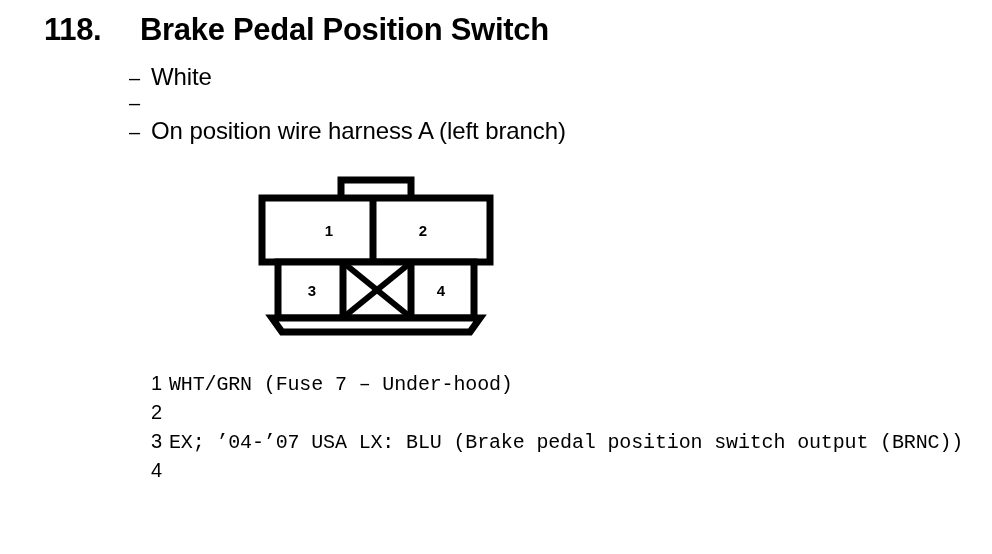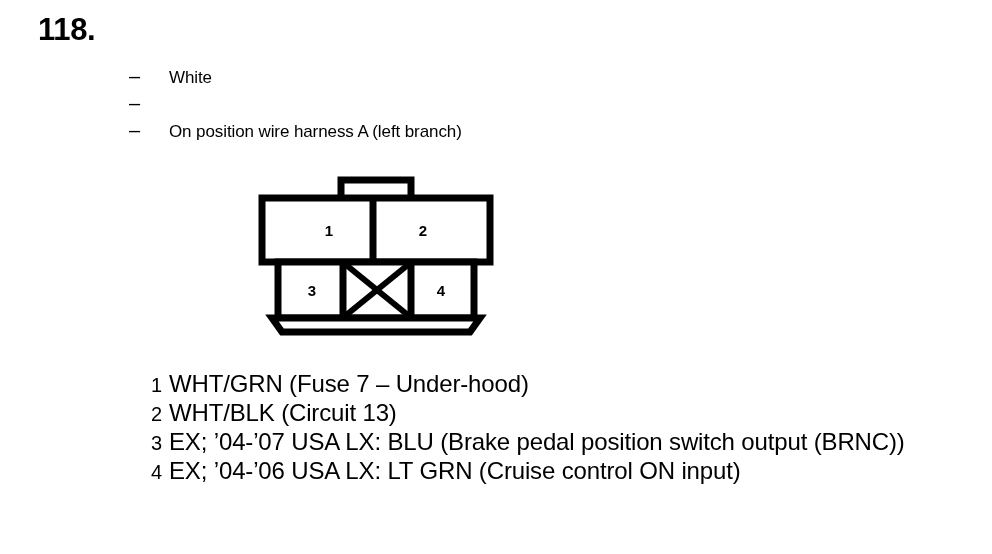--- a/index.html
+++ b/index.html
@@ -14,21 +14,21 @@
     position: relative;
     overflow: hidden;
     font-family: "Liberation Sans", sans-serif;
     color: #000000;
     -webkit-font-smoothing: none;
   }
 
   
   .header {
     position: absolute;
-    left: 38px;
+    left: 44px;
     top: 12px;
     display: flex;
     align-items: flex-start;
     white-space: nowrap;
   }
   .header-number {
     font-size: 31px;
     font-weight: bold;
     letter-spacing: -0.3px;
     width: 96px;
@@ -52,24 +52,23 @@
     white-space: nowrap;
     height: 27px;
   }
   .note-dash {
     width: 22px;
     flex: 0 0 22px;
     font-size: 20px;
     line-height: 27px;
   }
   .note-text {
-    font-size: 17px;
+    font-size: 24px;
     line-height: 27px;
     letter-spacing: -0.1px;
-    margin-left: 18px;
   }
 
   
   .connector {
     position: absolute;
     left: 258px;
     top: 176px;
     width: 240px;
     height: 160px;
   }
@@ -98,31 +97,33 @@
     height: 29px;
   }
   .pin-index {
     width: 22px;
     flex: 0 0 22px;
     text-align: right;
     font-size: 20px;
     line-height: 29px;
   }
   .pin-desc {
-    font-size: 24px;
+    font-size: 20px;
     line-height: 29px;
     padding-left: 7px;
     letter-spacing: -0.15px;
+    font-family: Liberation Mono, monospace;
   }
 </style>
 </head>
 <body>
 
 <div class="header">
   <span class="header-number">118.</span>
+  <span class="header-title">Brake Pedal Position Switch</span>
 </div>
 
 <div class="notes">
   <div class="note-row">
     <span class="note-dash">–</span>
     <span class="note-text">White</span>
   </div>
   <div class="note-row">
     <span class="note-dash">–</span>
   </div>
@@ -158,23 +159,21 @@
   </svg>
 </div>
 
 <div class="pinlist">
   <div class="pin-row">
     <span class="pin-index">1</span>
     <span class="pin-desc">WHT/GRN (Fuse 7 – Under-hood)</span>
   </div>
   <div class="pin-row">
     <span class="pin-index">2</span>
-    <span class="pin-desc">WHT/BLK (Circuit 13)</span>
   </div>
   <div class="pin-row">
     <span class="pin-index">3</span>
     <span class="pin-desc">EX; ’04-’07 USA LX: BLU (Brake pedal position switch output (BRNC))</span>
   </div>
   <div class="pin-row">
     <span class="pin-index">4</span>
-    <span class="pin-desc">EX; ’04-’06 USA LX: LT GRN (Cruise control ON input)</span>
   </div>
 </div>
 
 </body></html>

